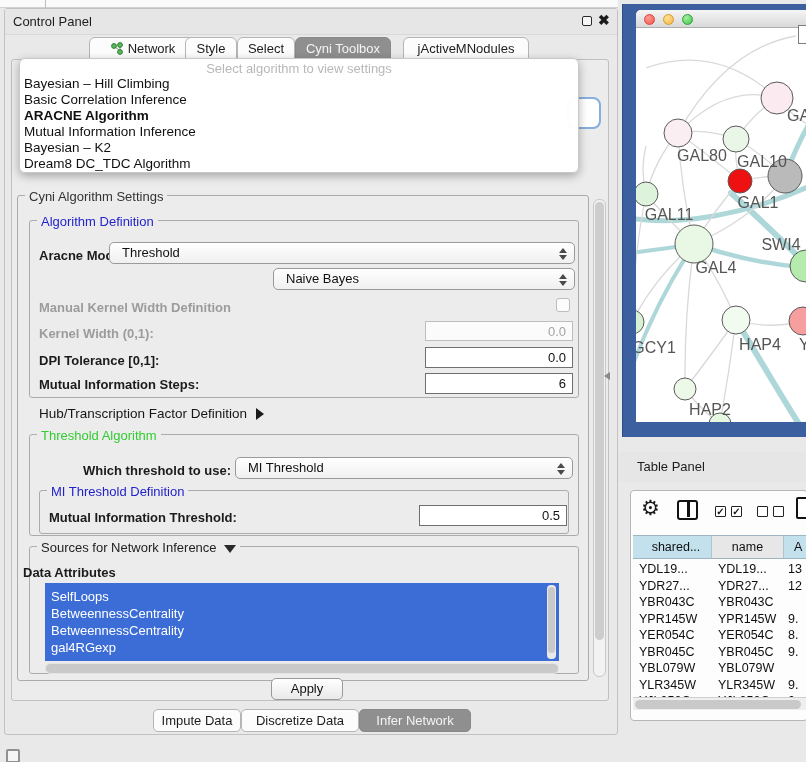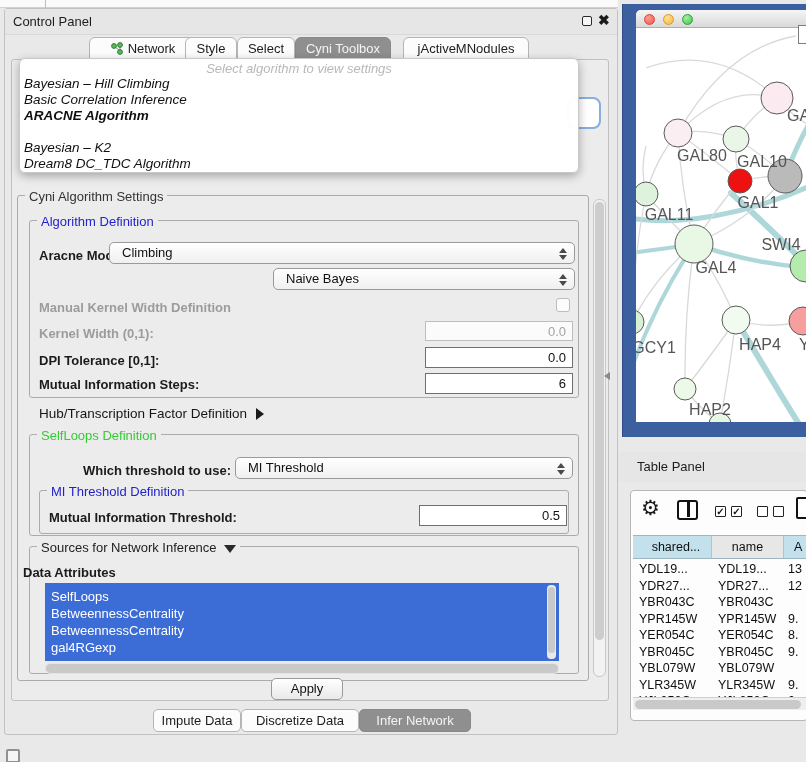--- a/index.html
+++ b/index.html
@@ -39,21 +39,21 @@
   .tri-d{display:inline-block;width:0;height:0;border-left:6px solid transparent;border-right:6px solid transparent;
          border-top:8px solid #2a2a2a;margin-left:7px;vertical-align:-1px;}
   .attr-list{background:#3c6cd6;color:#fff;font-size:13px;line-height:17px;padding:5px 0 0 6px;}
   .vscroll{background:#f2f2f2;border:1px solid #c8c8c8;border-radius:6px;}
   .vthumb{position:absolute;left:1px;right:1px;background:#cdcdcd;border-radius:6px;}
   .hthumb{background:#c9c9c9;border-radius:5px;}
   .btn{background:linear-gradient(#ffffff,#e9e9e9);border:1px solid #9a9a9a;border-radius:5px;
        font-size:13px;color:#111;text-align:center;line-height:20px;}
   
   .popup{left:14px;top:49px;width:560px;height:115px;background:rgba(255,255,255,0.97);
-         border:1px solid #c9c9c9;border-radius:6px;box-shadow:0 3px 10px rgba(0,0,0,0.3);z-index:50;font-style:italic;}
+         border:1px solid #c9c9c9;border-radius:6px;box-shadow:0 3px 10px rgba(0,0,0,0.3);z-index:50;}
   .popup .ph{position:absolute;left:0;top:2px;width:100%;text-align:center;font-size:13px;color:#b8b8b8;}
   .popup .opt{position:absolute;left:4px;font-size:13.5px;color:#101010;white-space:nowrap;}
   .popup .opt.bold{font-weight:bold;}
   .focusring{left:562px;top:88px;width:34px;height:32px;border:2px solid #86aede;border-radius:8px;background:#fff;z-index:40;}
   
   .netframe{left:622px;top:4px;width:184px;height:433px;background:#3b5f9f;border-left:1px solid #2c4c82;}
   .mac{left:13px;top:6px;width:175px;height:412px;background:#fff;border-radius:5px 5px 0 0;overflow:hidden;}
   .mac-bar{left:0;top:0;width:175px;height:18px;background:linear-gradient(#f5f5f5,#d9d9d9);border-bottom:1px solid #aeaeae;}
   .light{top:4px;width:11px;height:11px;border-radius:50%;}
   .l-red{left:8px;background:radial-gradient(circle at 35% 30%,#ff9d92,#f4544a);border:1px solid #d8453c;}
@@ -128,21 +128,21 @@
     </div>
 
     <div class="abs grp" style="left:12px;top:186px;width:572px;height:486px;"></div>
     <span class="abs grp-lbl" style="left:20px;top:180px;color:#333;">Cyni Algorithm Settings</span>
 
     <div class="abs grp" style="left:24px;top:211px;width:550px;height:178px;"></div>
     <span class="abs grp-lbl" style="left:32px;top:205px;color:#2222cc;">Algorithm Definition</span>
 
     <span class="abs lbl-b" style="left:34px;top:239px;">Aracne Mode:</span>
     <div class="abs combo" style="left:104px;top:233px;width:466px;height:22px;">
-      <span>Climbing</span>
+      <span>Threshold</span>
       <span class="spin">
           <i class="up"></i>
           <i class="dn"></i>
         </span>
     </div>
 
     <div class="abs combo" style="left:268px;top:259px;width:302px;height:22px;">
       <span>Naive Bayes</span>
       <span class="spin">
           <i class="up"></i>
@@ -164,21 +164,21 @@
     </div>
 
     <span class="abs lbl-b" style="left:34px;top:368px;text-align:center;">Mutual Information Steps:</span>
     <div class="abs field" style="left:420px;top:364px;width:148px;height:21px;line-height:20px;">
       <span>6</span>
     </div>
 
     <span class="abs" style="left:34px;top:397px;font-size:13.5px;color:#161616;"><span>Hub/Transcription Factor Definition</span><span class="tri-r"></span></span>
 
     <div class="abs grp" style="left:24px;top:425px;width:550px;height:102px;"></div>
-    <span class="abs grp-lbl" style="left:32px;top:419px;color:#33cc33;">SelfLoops Definition</span>
+    <span class="abs grp-lbl" style="left:32px;top:419px;color:#33cc33;">Threshold Algorithm</span>
 
     <span class="abs lbl-b" style="left:78px;top:454px;">Which threshold to use:</span>
     <div class="abs combo" style="left:230px;top:448px;width:338px;height:22px;">
       <span>MI Threshold</span>
       <span class="spin">
           <i class="up"></i>
           <i class="dn"></i>
         </span>
     </div>
 
@@ -220,20 +220,21 @@
       <span>Infer Network</span>
     </div>
 
     <div class="abs focusring"></div>
 
     <div class="abs popup">
       <div class="ph">Select algorithm to view settings</div>
       <div class="opt" style="top:17px;">Bayesian – Hill Climbing</div>
       <div class="opt" style="top:33px;">Basic Correlation Inference</div>
       <div class="opt bold" style="top:49px;">ARACNE Algorithm</div>
+      <div class="opt" style="top:65px;">Mutual Information Inference</div>
       <div class="opt" style="top:81px;">Bayesian – K2</div>
       <div class="opt" style="top:97px;">Dream8 DC_TDC Algorithm</div>
     </div>
   </div>
 
   <div class="abs divider-arrow"></div>
 
   <div class="abs netframe">
     <div class="abs mac">
       <div class="abs mac-bar"></div>

